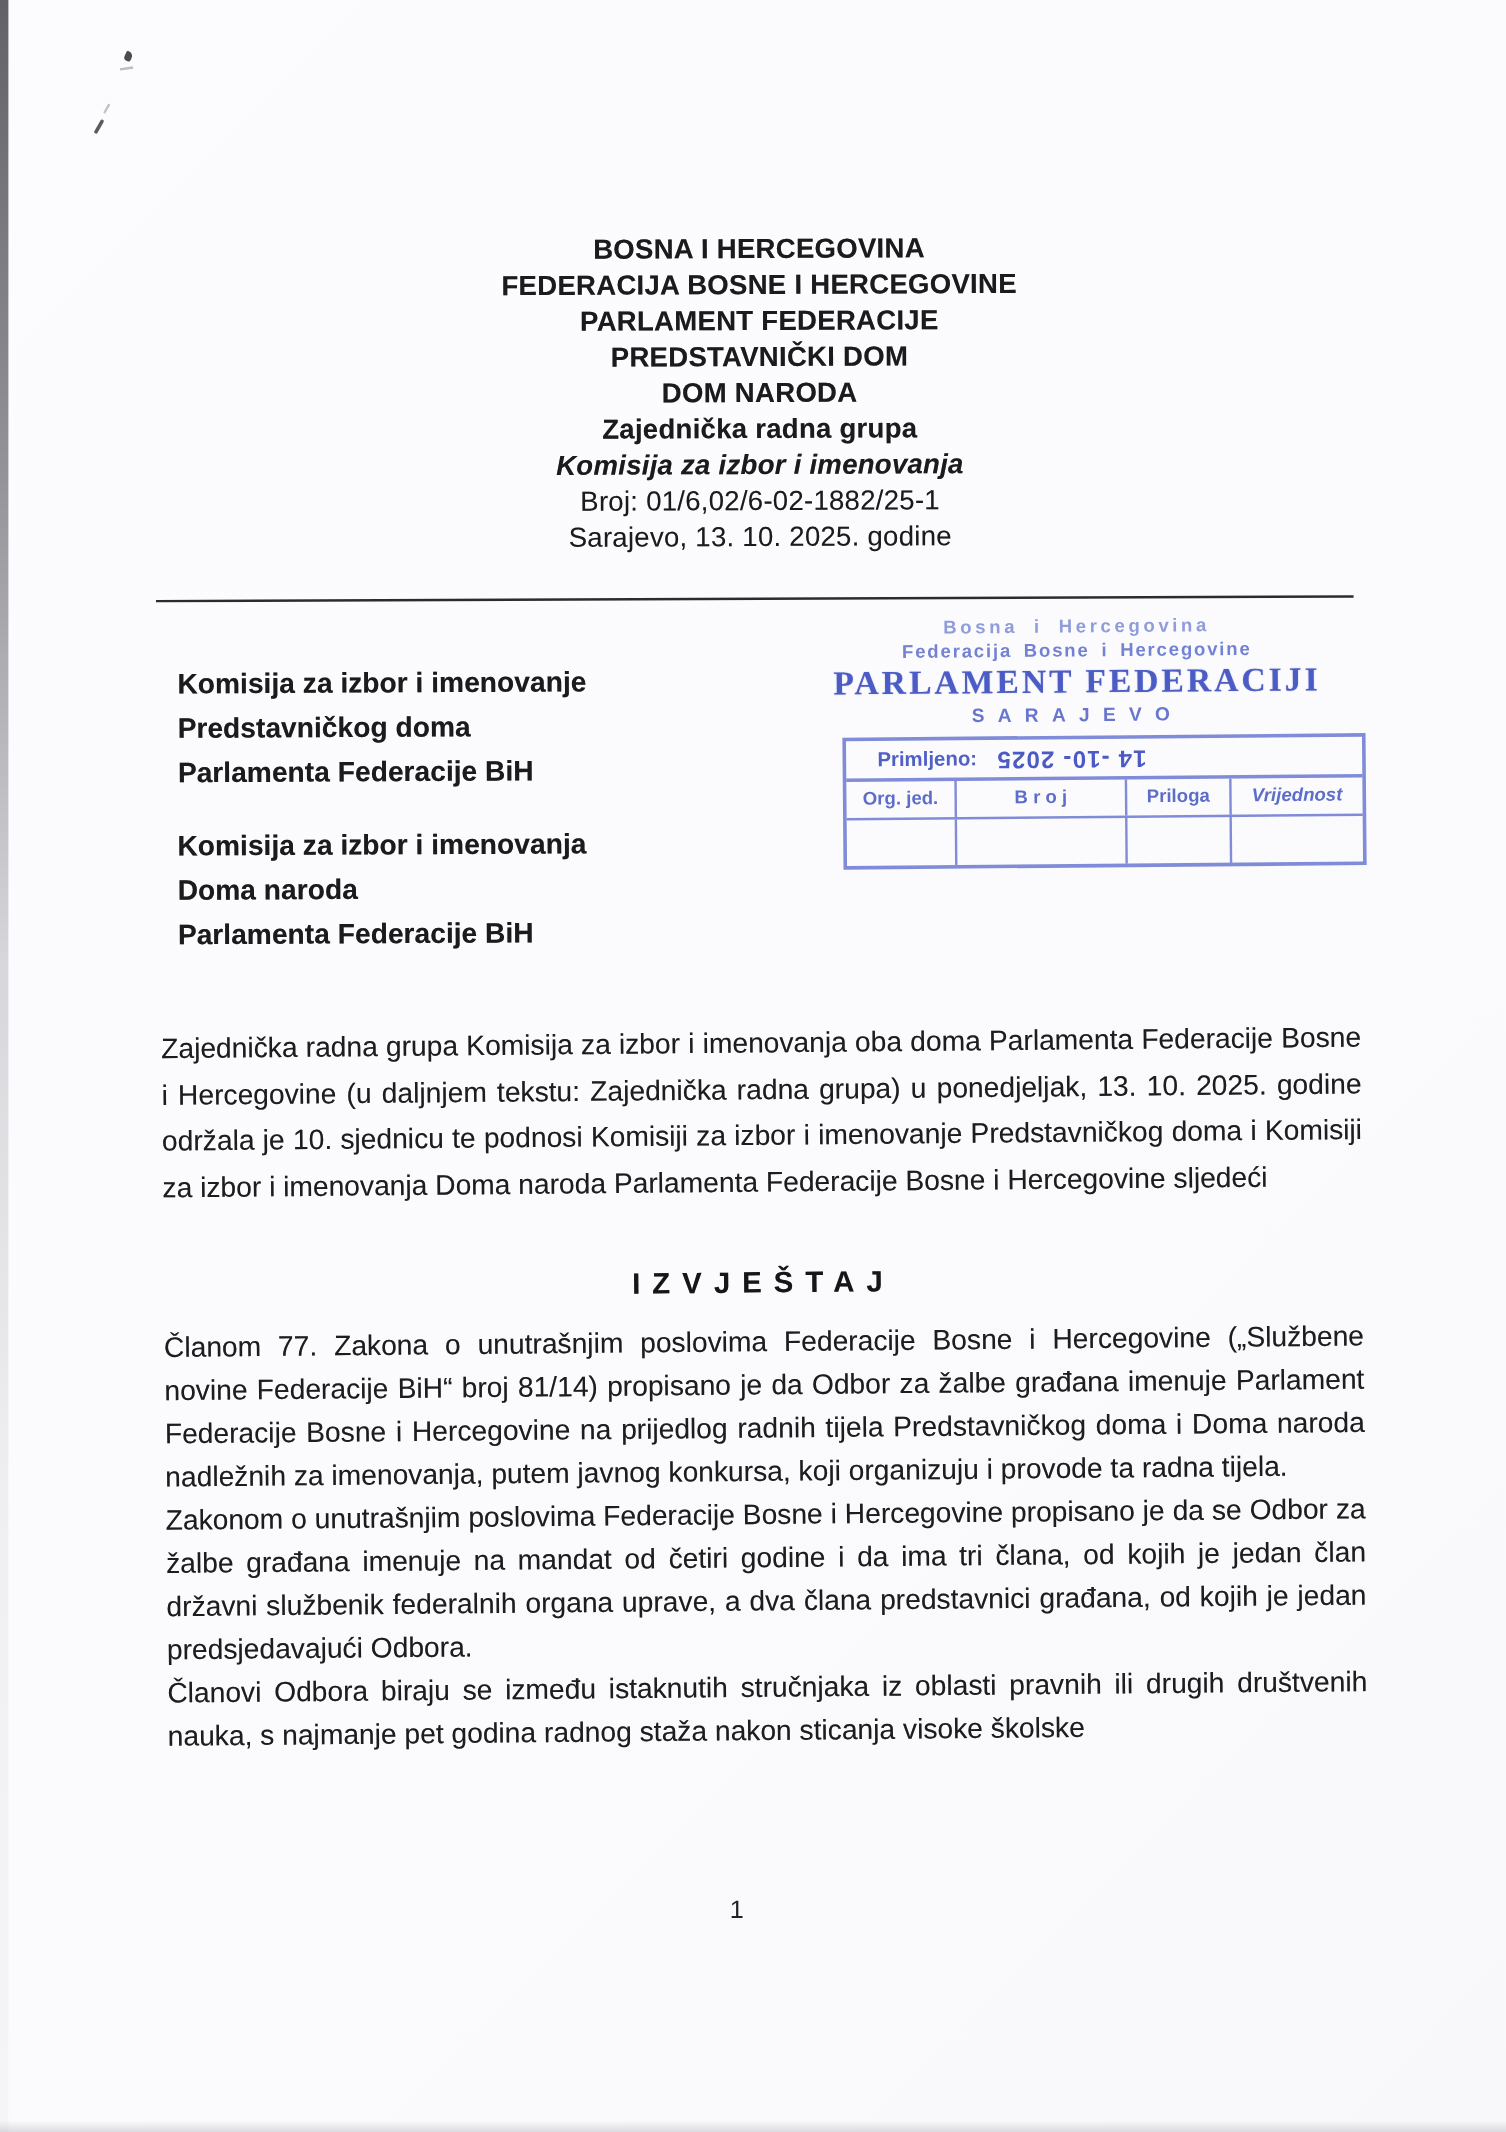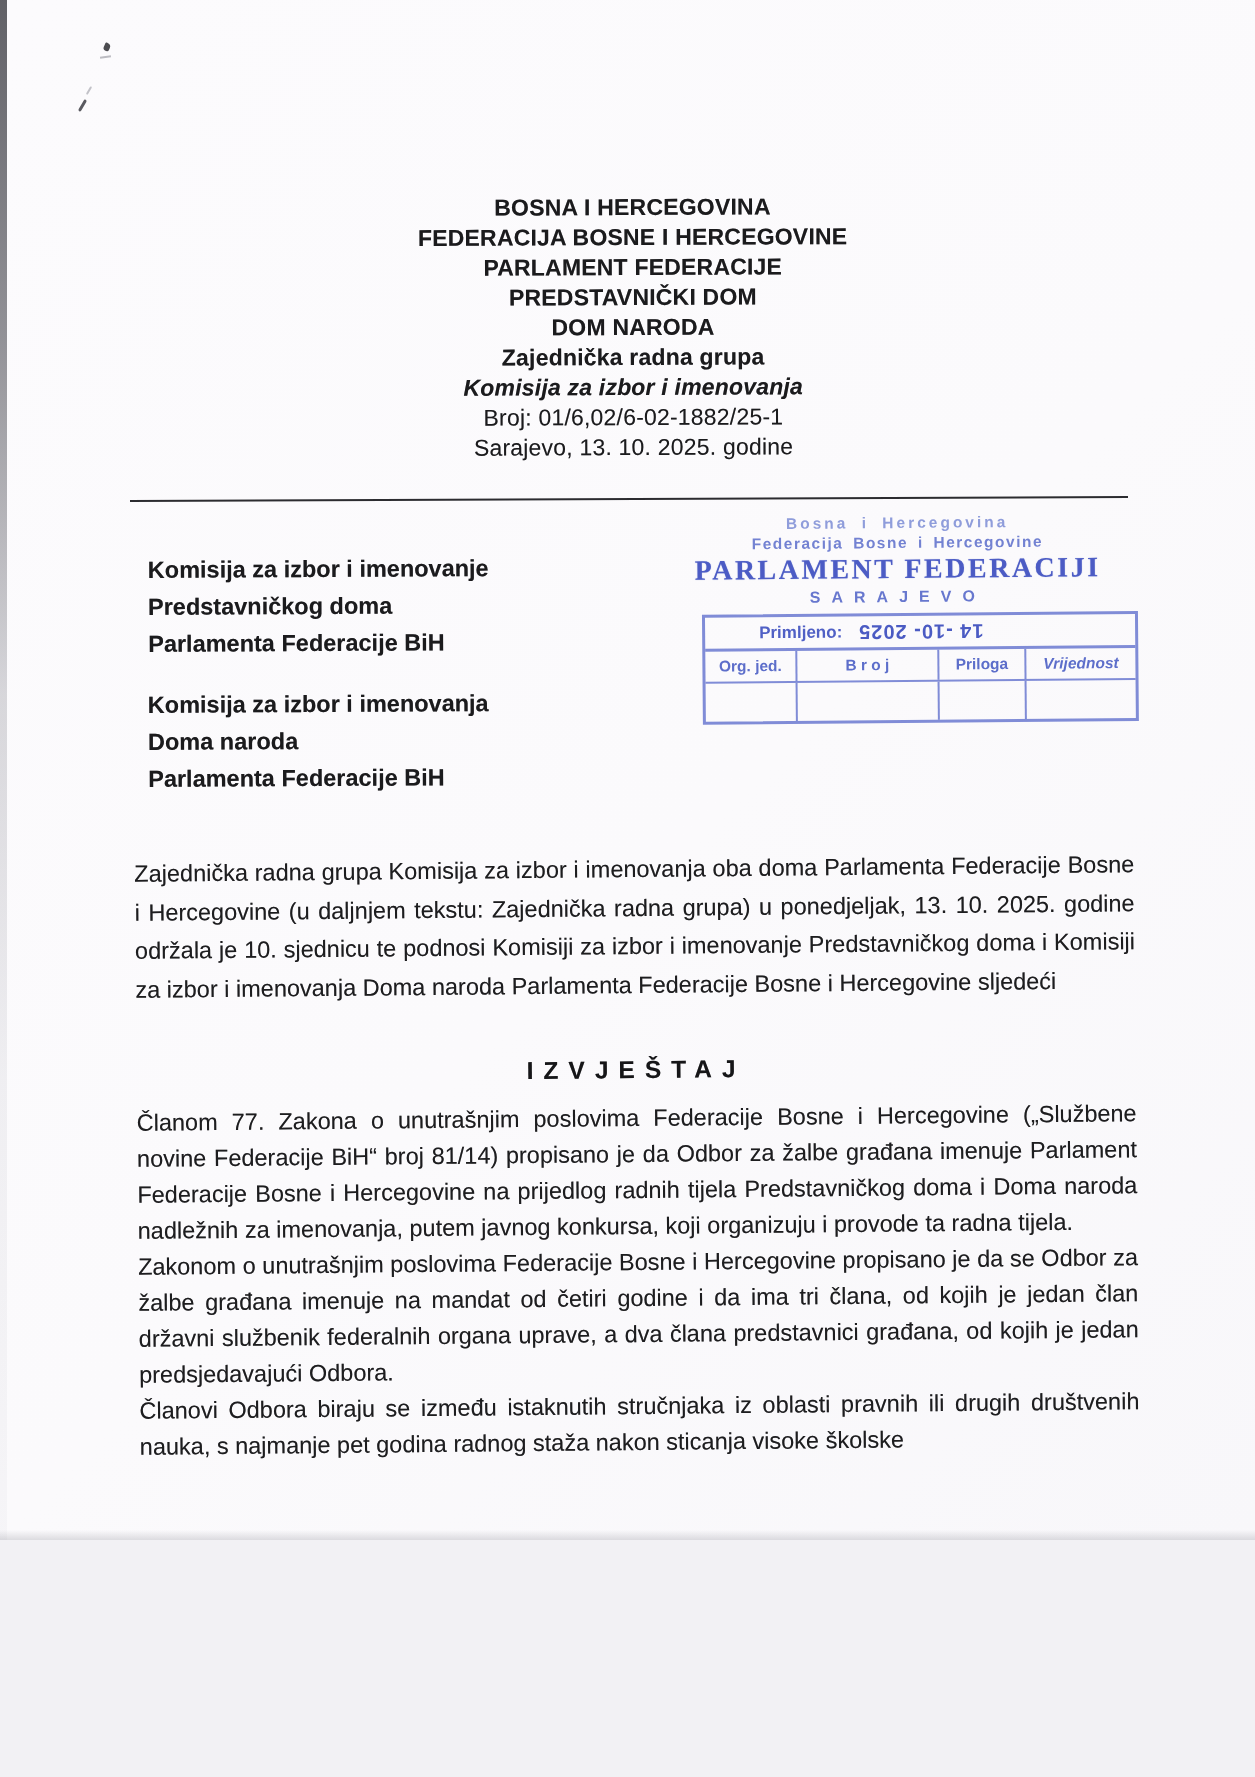--- a/index.html
+++ b/index.html
@@ -2,21 +2,21 @@
 <html><head>
 <meta charset="utf-8">
 <style>
   html,body { margin:0; padding:0; }
   body {
     width:1255px; height:1777px;
     background:#f2f1f4;
     font-family:"Liberation Sans", sans-serif;
   }
   .page {
-    position:relative; width:1255px; height:1540px; overflow:hidden;
+    position:relative; width:1255px; height:1777px; overflow:hidden;
     background:linear-gradient(135deg,#fcfbfd 0%, #fbfafc 55%, #f8f7fa 100%);
     color:#1e1e1e;
   }
 
   
   .scan-edge-left {
     position:absolute; left:0; top:0; width:7px; height:100%;
     background:linear-gradient(to bottom, rgba(45,45,52,.75) 0%, rgba(60,60,68,.55) 22%,
                rgba(120,120,130,.28) 45%, rgba(170,170,180,.15) 70%, rgba(200,200,210,.10) 100%);
   }
@@ -60,21 +60,21 @@
     color:#4456bd; transform:rotate(-.5deg); opacity:.96;
   }
   .stamp .s1 { font-size:15.5px; font-weight:bold; letter-spacing:3px; word-spacing:6px; color:rgba(86,106,200,.68); }
   .stamp .s2 { font-size:15.5px; font-weight:bold; letter-spacing:1.5px; word-spacing:4px; color:rgba(74,94,198,.8); margin-top:2px; }
   .stamp .s3 { font-family:"Liberation Serif", serif; font-size:28px; font-weight:bold; letter-spacing:2.5px;
                color:rgba(60,78,192,.9); margin-top:1px; text-shadow:0 0 1px rgba(60,78,192,.5); }
   .stamp .s4 { font-size:16px; font-weight:bold; letter-spacing:11px; color:rgba(70,90,196,.85); margin-top:3px; }
   .stamp-table { margin:7px 0 0 54px; width:430px; border:3px solid rgba(74,92,198,.72); }
   .srow { display:flex; }
   .srow1 { height:31px; border-bottom:3px solid rgba(74,92,198,.72); align-items:center; padding-left:26px; }
-  .plabel { font-size:17px; font-weight:bold; color:rgba(58,76,190,.92);margin-left:28px; }
+  .plabel { font-size:17px; font-weight:bold; color:rgba(58,76,190,.92); }
   .pdate {
     display:inline-block; transform:rotate(180deg); margin-left:16px;
     font-size:20px; font-weight:bold; letter-spacing:1px; color:rgba(48,66,186,.9);
   }
   .srow2 { height:30px; border-bottom:2.5px solid rgba(74,92,198,.72); }
   .srow3 { height:38px; }
   .scell {
     display:flex; align-items:center; justify-content:center;
     font-size:15.5px; font-weight:bold; color:rgba(64,84,194,.88);
     border-right:2.5px solid rgba(74,92,198,.72);

